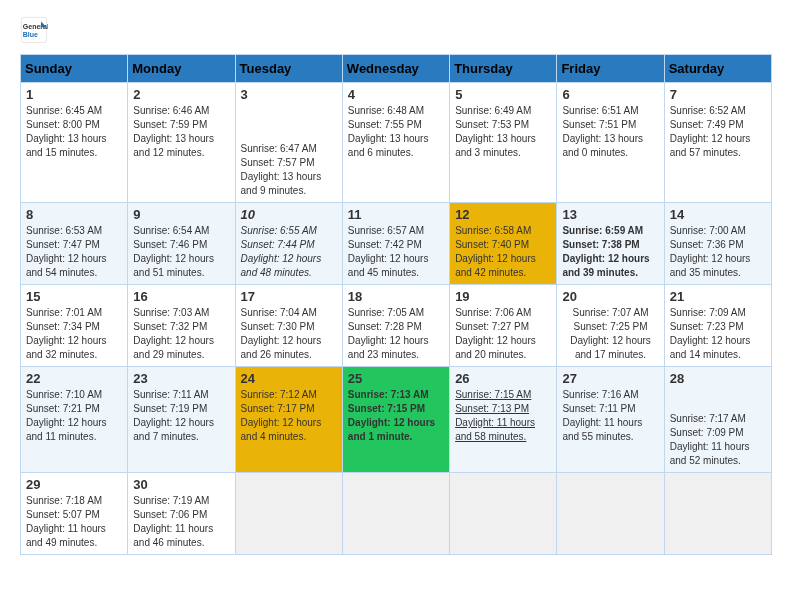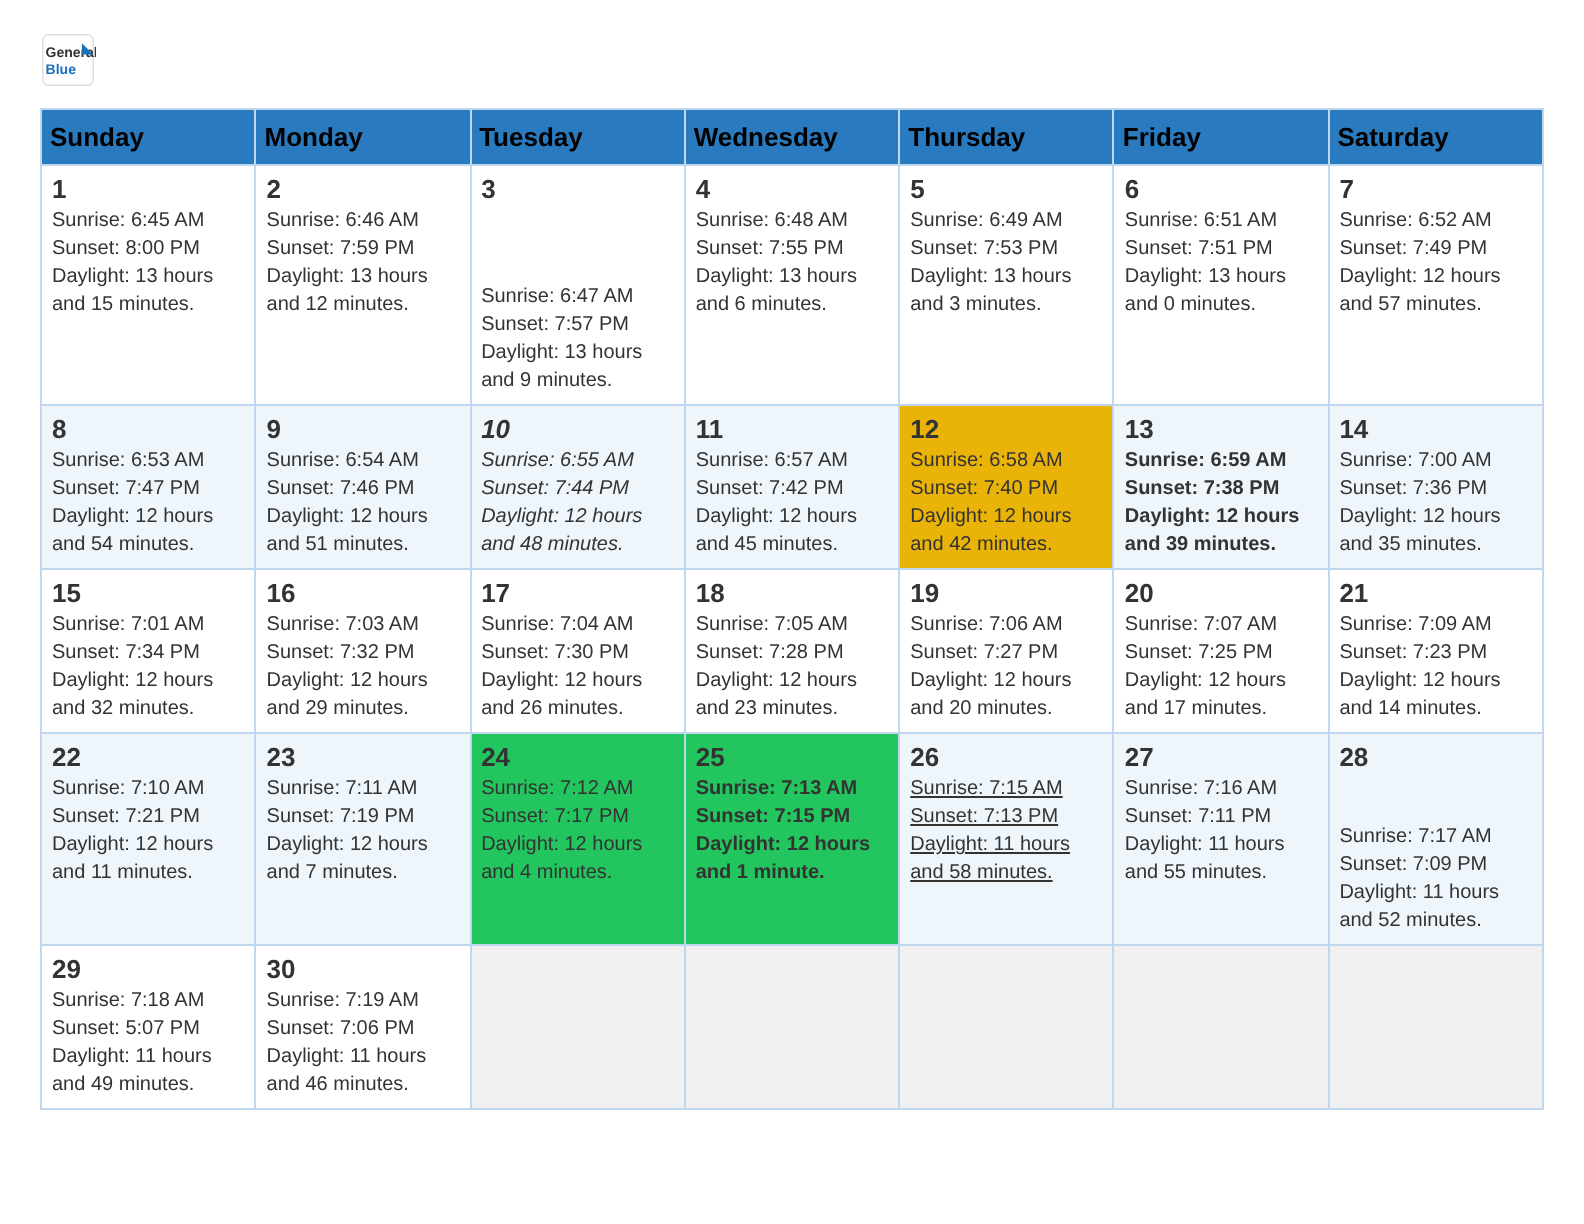--- a/index.html
+++ b/index.html
@@ -242,21 +242,21 @@
         </td>
         <td>
           <span class="day-num">19</span>
           <div class="day-info" style="white-space: pre-line;">Sunrise: 7:06 AM
 Sunset: 7:27 PM
 Daylight: 12 hours
 and 20 minutes.</div>
         </td>
         <td>
           <span class="day-num">20</span>
-          <div class="day-info" style="white-space: pre-line;">Sunrise: 7:07 AM
+          <div class="day-info" style="white-space: pre-line; text-align: center;">Sunrise: 7:07 AM
 Sunset: 7:25 PM
 Daylight: 12 hours
 and 17 minutes.</div>
         </td>
         <td>
           <span class="day-num">21</span>
           <div class="day-info" style="white-space: pre-line;">Sunrise: 7:09 AM
 Sunset: 7:23 PM
 Daylight: 12 hours
 and 14 minutes.</div>
@@ -270,21 +270,21 @@
 Daylight: 12 hours
 and 11 minutes.</div>
         </td>
         <td style="background: rgb(238, 245, 251);">
           <span class="day-num">23</span>
           <div class="day-info" style="white-space: pre-line;">Sunrise: 7:11 AM
 Sunset: 7:19 PM
 Daylight: 12 hours
 and 7 minutes.</div>
         </td>
-        <td style="background: #22c55e;">
+        <td style="background: #eab308;">
           <span class="day-num">24</span>
           <div class="day-info" style="white-space: pre-line;">Sunrise: 7:12 AM
 Sunset: 7:17 PM
 Daylight: 12 hours
 and 4 minutes.</div>
         </td>
         <td style="background: #22c55e;">
           <span class="day-num">25</span>
           <div class="day-info" style="white-space: pre-line; font-weight: bold;">Sunrise: 7:13 AM
 Sunset: 7:15 PM

